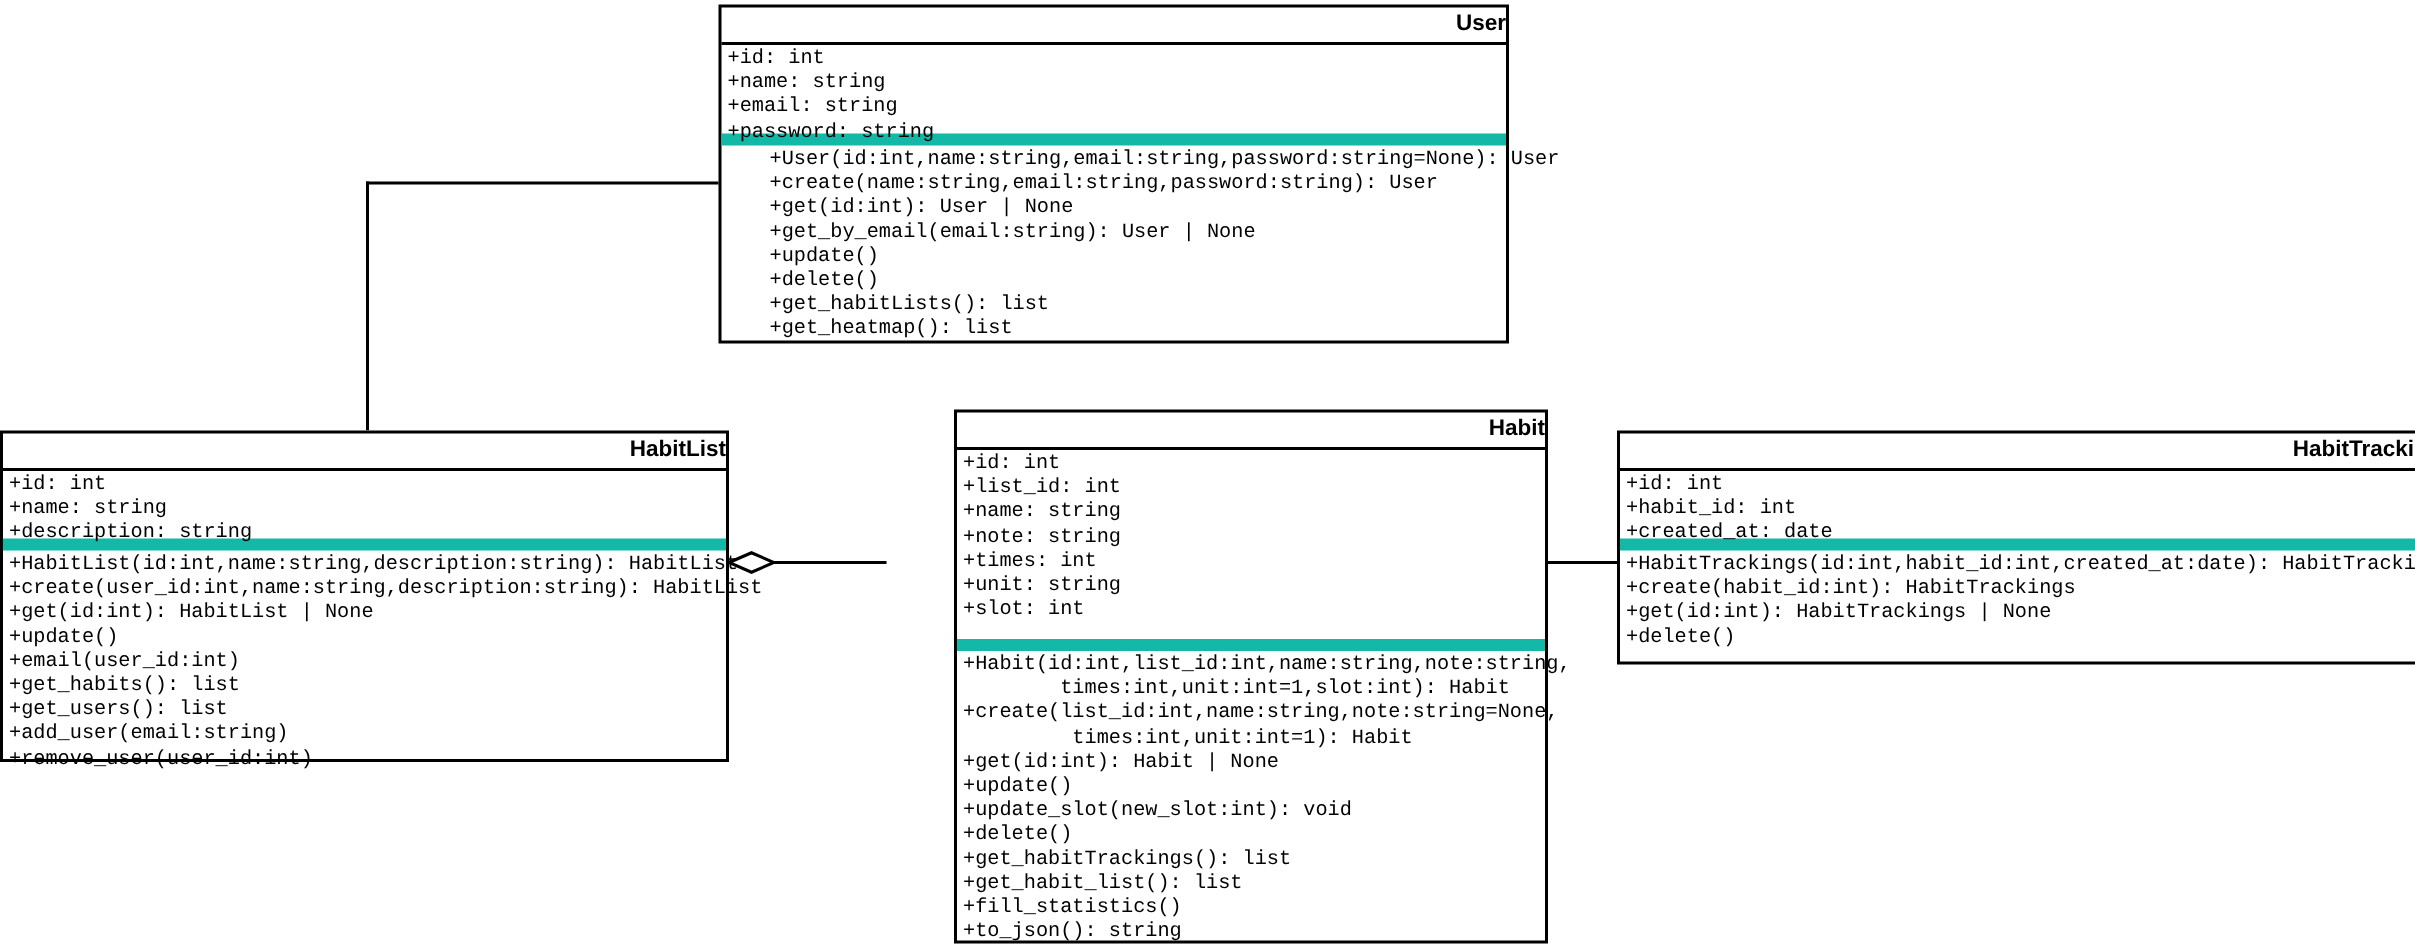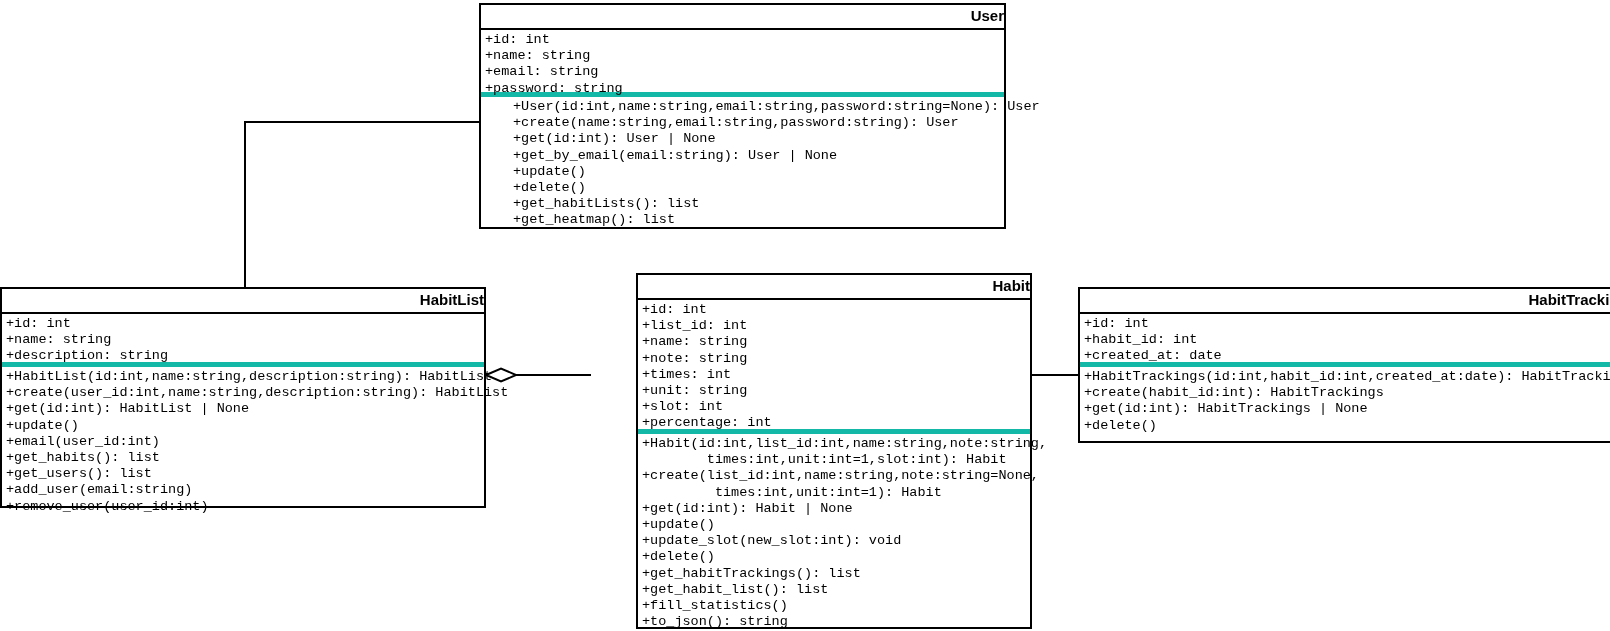--- a/index.html
+++ b/index.html
@@ -25,21 +25,21 @@
     font-weight: bold;
     font-size: 15px;
     line-height: 22px;
     text-align: right;
     color: #000000;
     overflow: visible;
     white-space: nowrap;
   }
   .uml-attrs {
     box-sizing: border-box;
-    border-bottom: 5px solid #14b8a6;
+    border-bottom: 8px solid #14b8a6;
     padding: 2px 0 12px 4px;
     overflow: visible;
   }
   .uml-methods {
     box-sizing: border-box;
     padding: 2px 0 0 4px;
     overflow: visible;
   }
   .member {
     font-family: "Liberation Mono", monospace;
@@ -113,21 +113,20 @@
   <div class="uml-class" style="left:589px; top:273px; width:396px; height:356px;margin-left:47px;">
     <div class="uml-title">Habit</div>
     <div class="uml-attrs" style="height:134px;">
       <div class="member">+id: int</div>
       <div class="member">+list_id: int</div>
       <div class="member">+name: string</div>
       <div class="member">+note: string</div>
       <div class="member">+times: int</div>
       <div class="member">+unit: string</div>
       <div class="member">+slot: int</div>
-      <div class="member">+percentage: int</div>
     </div>
     <div class="uml-methods" style="height:197px;">
       <div class="member">+Habit(id:int,list_id:int,name:string,note:string,</div>
       <div class="member">        times:int,unit:int=1,slot:int): Habit</div>
       <div class="member">+create(list_id:int,name:string,note:string=None,</div>
       <div class="member">         times:int,unit:int=1): Habit</div>
       <div class="member">+get(id:int): Habit | None</div>
       <div class="member">+update()</div>
       <div class="member">+update_slot(new_slot:int): void</div>
       <div class="member">+delete()</div>

